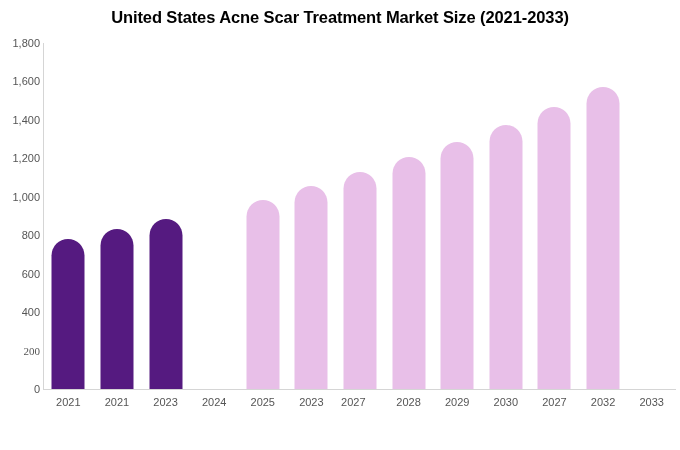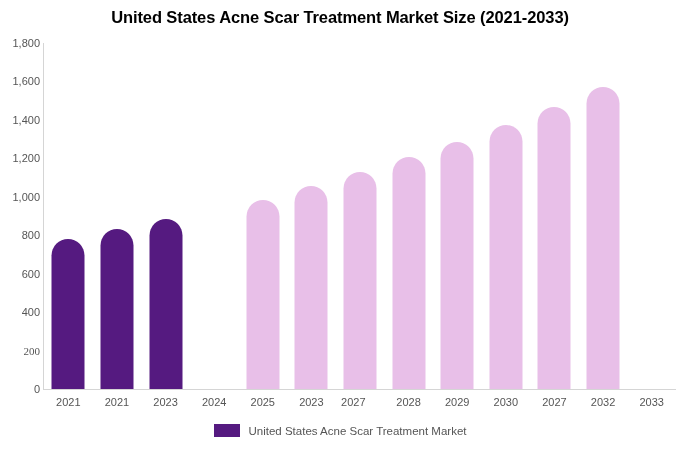--- a/index.html
+++ b/index.html
@@ -188,18 +188,14 @@
       <div class="x-tick-label" style="left: 243.077px; width: 48.6154px;">2023</div>
       <div class="x-tick-label" style="left: 285px; width: 48.6154px;">2027</div>
       <div class="x-tick-label" style="left: 340.308px; width: 48.6154px;">2028</div>
       <div class="x-tick-label" style="left: 388.923px; width: 48.6154px;">2029</div>
       <div class="x-tick-label" style="left: 437.538px; width: 48.6154px;">2030</div>
       <div class="x-tick-label" style="left: 486.154px; width: 48.6154px;">2027</div>
       <div class="x-tick-label" style="left: 534.769px; width: 48.6154px;">2032</div>
       <div class="x-tick-label" style="left: 583.385px; width: 48.6154px;">2033</div>
     </div>
 
-  <div id="legend">
-    <span id="legend-swatch" style="background: rgb(85, 26, 128);"></span>
-    <span id="legend-label">United States Acne Scar Treatment Market</span>
-  </div>
 
 </div>
 
 </body></html>

